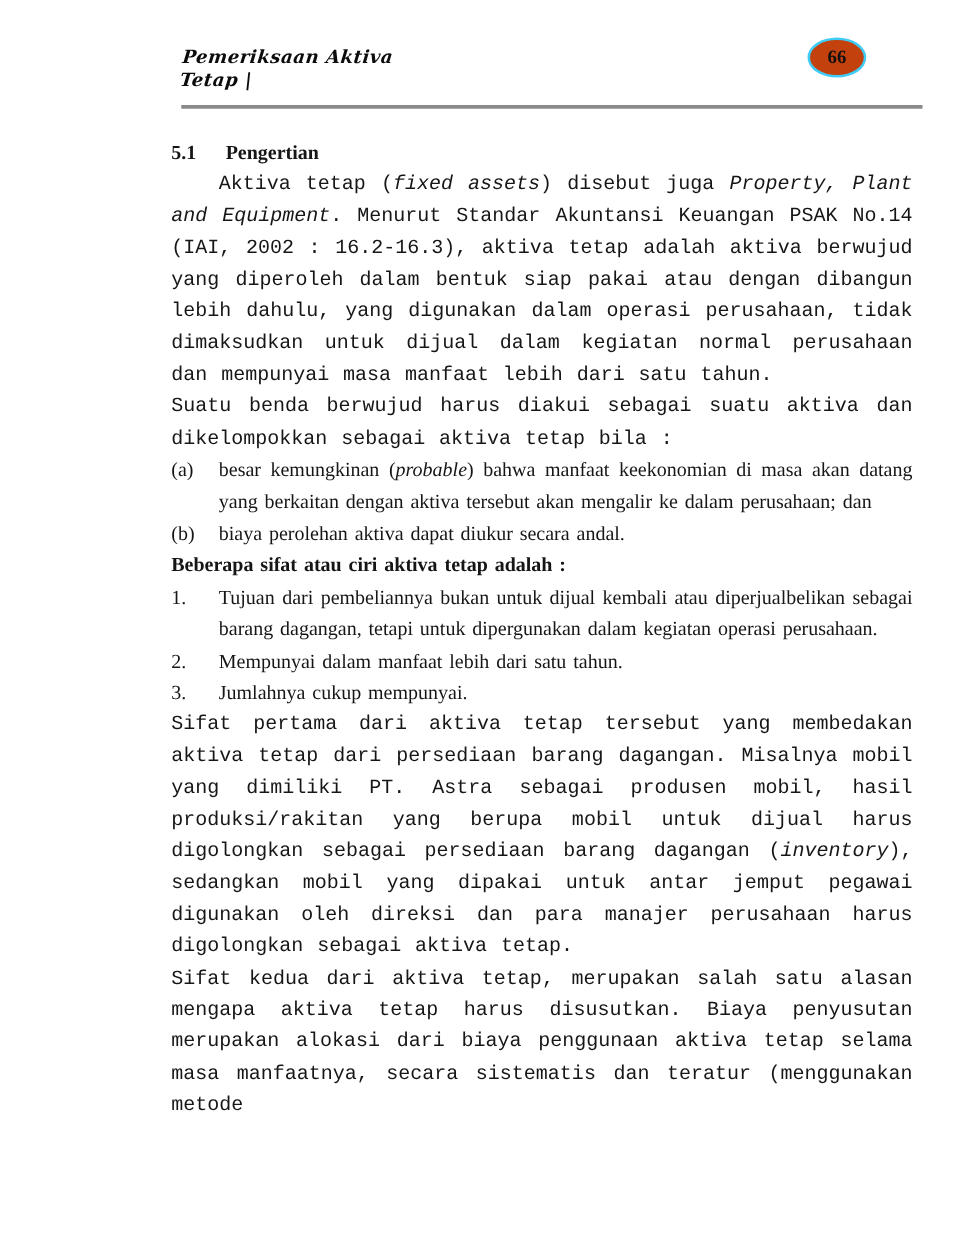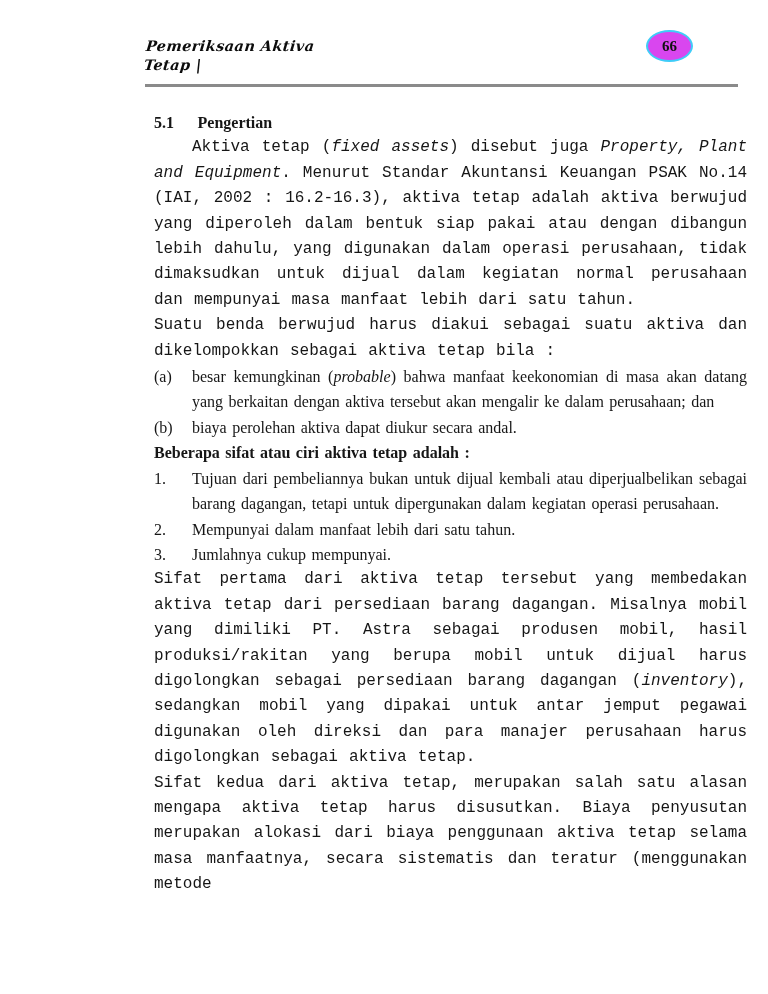--- a/index.html
+++ b/index.html
@@ -19,34 +19,34 @@
     position: absolute; left: 145px; top: 36px;
     font-family: "DejaVu Serif", serif;
     font-style: italic; font-weight: 600;
     font-size: 14.5px; line-height: 19px;
     letter-spacing: 0.4px; color: #0c0c0c;
     transform: skewX(-6deg);
   }
   .page-badge {
     position: absolute; left: 646px; top: 30px;
     width: 47px; height: 32px;
-    background: #d946ef;
+    background: #c2410c;
     border: 2.5px solid #3fccf8;
     border-radius: 50%;
     display: flex; align-items: center; justify-content: center;
     font-weight: bold; font-size: 15px; color: #111;
   }
   .header-rule {
     position: absolute; left: 145px; top: 84px;
     width: 593px; height: 2.5px; background: #8a8a8a;
   }
 
   
   .content {
-    position: absolute; left: 154px; top: 110px; width: 593px;
+    position: absolute; left: 137px; top: 110px; width: 593px;
     font-size: 16px; line-height: 25.4px;
     word-spacing: 1.5px;
   }
   .content p, .content h2 { margin: 0; padding: 0; }
   h2.section-heading { font-size: 16px; line-height: 25.4px; font-weight: bold; }
   h2.section-heading .sec-num { display: inline-block; margin-right: 18px; }
   .para { text-align: justify; font-family: Liberation Mono, monospace; }
   .indent-first { text-indent: 38px; }
   .gap { margin-top: 21px; }
   .justify-all { text-align-last: justify; }

